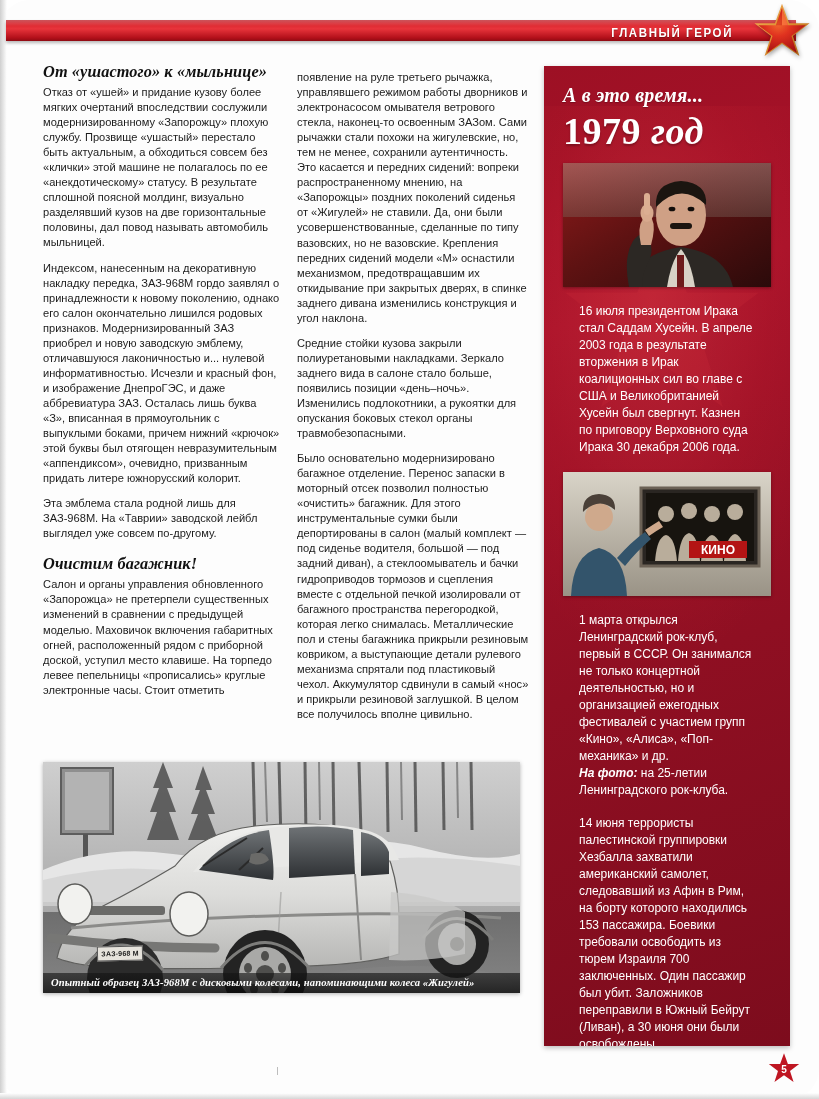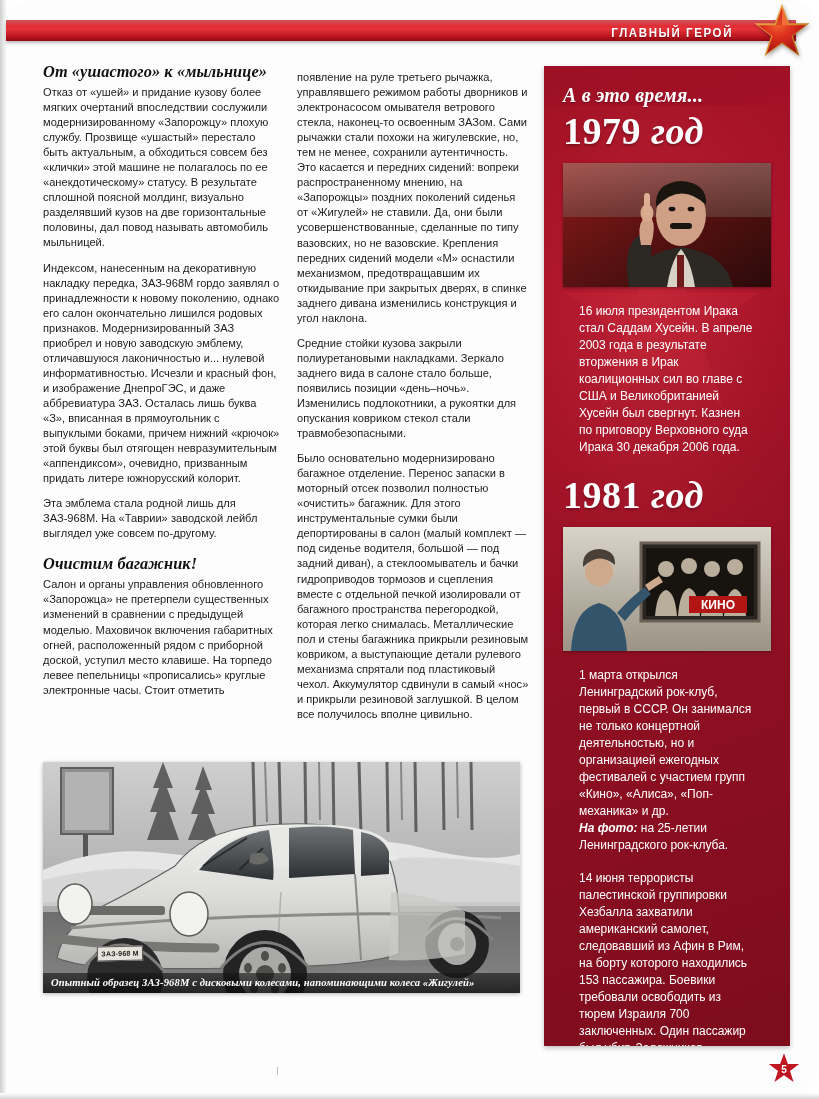--- a/index.html
+++ b/index.html
@@ -282,21 +282,21 @@
     <h2 class="sec-head">От «ушастого» к «мыльнице»</h2>
     <p>Отказ от «ушей» и придание кузову более мягких очертаний впоследствии сослужили модернизированному «Запорожцу» плохую службу. Прозвище «ушастый» перестало быть актуальным, а обходиться совсем без «клички» этой машине не полагалось по ее «анекдотическому» статусу. В результате сплошной поясной молдинг, визуально разделявший кузов на две горизонтальные половины, дал повод называть автомобиль мыльницей.</p>
     <p>Индексом, нанесенным на декоративную накладку передка, ЗАЗ-968М гордо заявлял о принадлежности к новому поколению, однако его салон окончательно лишился родовых признаков. Модернизированный ЗАЗ приобрел и новую заводскую эмблему, отличавшуюся лаконичностью и... нулевой информативностью. Исчезли и красный фон, и изображение ДнепроГЭС, и даже аббревиатура ЗАЗ. Осталась лишь буква «З», вписанная в прямоугольник с выпуклыми боками, причем нижний «крючок» этой буквы был отягощен невразумительным «аппендиксом», очевидно, призванным придать литере южнорусский колорит.</p>
     <p>Эта эмблема стала родной лишь для ЗАЗ-968М. На «Таврии» заводской лейбл выглядел уже совсем по-другому.</p>
     <h2 class="sec-head second">Очистим багажник!</h2>
     <p>Салон и органы управления обновленного «Запорожца» не претерпели существенных изменений в сравнении с предыдущей моделью. Маховичок включения габаритных огней, расположенный рядом с приборной доской, уступил место клавише. На торпедо левее пепельницы «прописались» круглые электронные часы. Стоит отметить</p>
   </div>
 
   <div class="col col-2">
     <p>появление на руле третьего рычажка, управлявшего режимом работы дворников и электронасосом омывателя ветрового стекла, наконец-то освоенным ЗАЗом. Сами рычажки стали похожи на жигулевские, но, тем не менее, сохранили аутентичность. Это касается и передних сидений: вопреки распространенному мнению, на «Запорожцы» поздних поколений сиденья от «Жигулей» не ставили. Да, они были усовершенствованные, сделанные по типу вазовских, но не вазовские. Крепления передних сидений модели «М» оснастили механизмом, предотвращавшим их откидывание при закрытых дверях, в спинке заднего дивана изменились конструкция и угол наклона.</p>
-    <p>Средние стойки кузова закрыли полиуретановыми накладками. Зеркало заднего вида в салоне стало больше, появились позиции «день–ночь». Изменились подлокотники, а рукоятки для опускания ковриком стекол стали травмобезопасными.</p>
+    <p>Средние стойки кузова закрыли полиуретановыми накладками. Зеркало заднего вида в салоне стало больше, появились позиции «день–ночь». Изменились подлокотники, а рукоятки для опускания боковых стекол органы травмобезопасными.</p>
     <p>Было основательно модернизировано багажное отделение. Перенос запаски в моторный отсек позволил полностью «очистить» багажник. Для этого инструментальные сумки были депортированы в салон (малый комплект — под сиденье водителя, большой — под задний диван), а стеклоомыватель и бачки гидроприводов тормозов и сцепления вместе с отдельной печкой изолировали от багажного пространства перегородкой, которая легко снималась. Металлические пол и стены багажника прикрыли резиновым ковриком, а выступающие детали рулевого механизма спрятали под пластиковый чехол. Аккумулятор сдвинули в самый «нос» и прикрыли резиновой заглушкой. В целом все получилось вполне цивильно.</p>
   </div>
 
   <aside class="sidebar">
     <div class="sidebar-glow"></div>
     <svg class="sidebar-star-wm" viewBox="0 0 100 100">
       <polygon points="50,4 61.8,36.5 96,36.5 68.2,57.5 79,91 50,70.5 21,91 31.8,57.5 4,36.5 38.2,36.5" fill="#ff5050" opacity="0.55"></polygon>
     </svg>
 
     <div class="sidebar-inner">
@@ -335,21 +335,20 @@
             <path d="M66 124 q-6 -30 4 -46 q10 -13 16 -2 q6 12 -2 26 q-6 12 -4 22 z" fill="#2c2824"></path>
             <path d="M78 82 q-4 -18 2 -26 q6 -6 9 0 q4 8 -1 26 z" fill="#cfa085"></path>
             <ellipse cx="84" cy="50" rx="6.5" ry="9" fill="#d8a98d"></ellipse>
             <rect x="81" y="30" width="6" height="22" rx="3" fill="#dcae92"></rect>
           </svg>
         </div>
         <p class="sb-text">16 июля президентом Ирака стал Саддам Хусейн. В апреле 2003 года в результате вторжения в Ирак коалиционных сил во главе с США и Великобританией Хусейн был свергнут. Казнен по приговору Верховного суда Ирака 30 декабря 2006 года.</p>
       </div>
 
       <div class="year-block">
-        <div class="year"><span>1981</span> <span class="suffix">год</span></div>
         <div class="sb-photo">
           <svg width="208" height="124" viewBox="0 0 208 124">
             <defs>
               <linearGradient id="room81" x1="0" y1="0" x2="0" y2="1">
                 <stop offset="0%" stop-color="#d9d4c8"></stop>
                 <stop offset="100%" stop-color="#9a9386"></stop>
               </linearGradient>
             </defs>
             <rect width="208" height="124" fill="url(#room81)"></rect>
 

